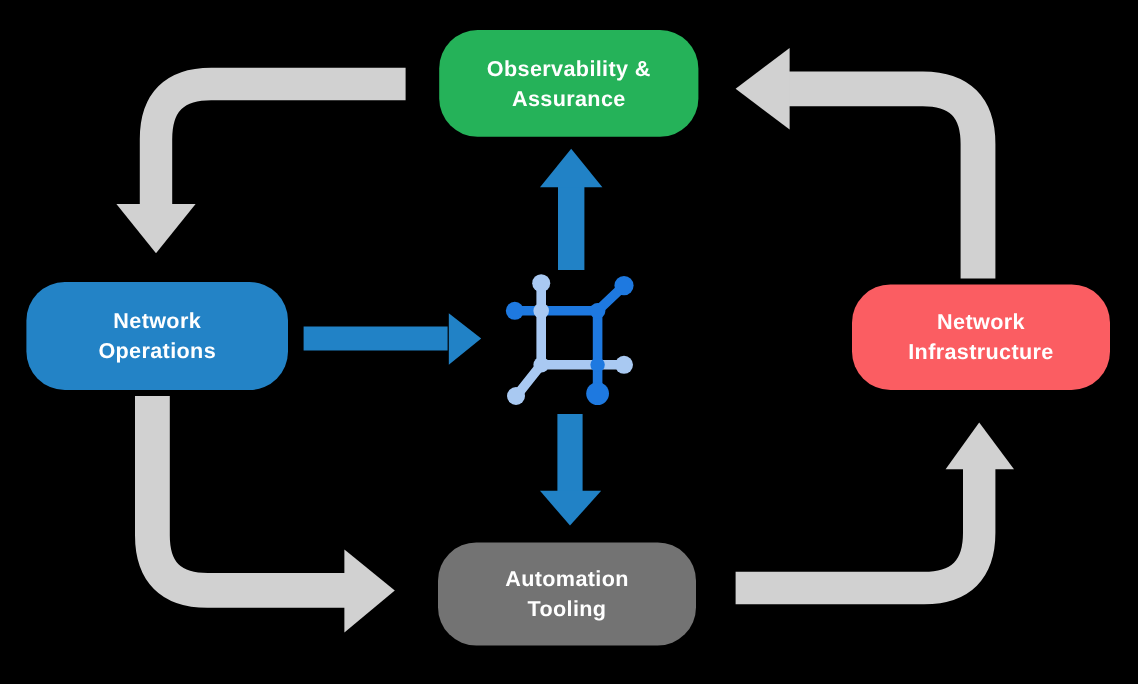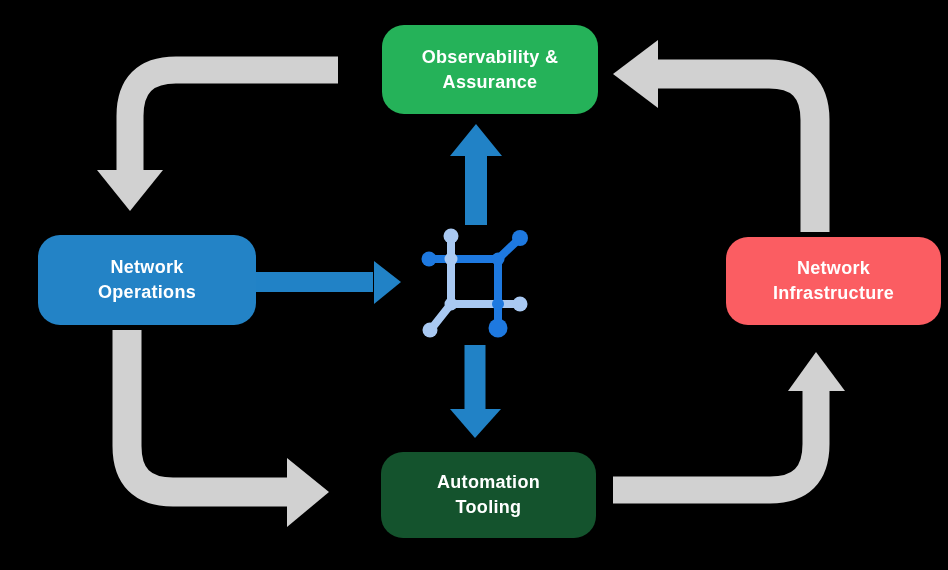--- a/index.html
+++ b/index.html
@@ -7,35 +7,34 @@
     width:948px;height:570px;
     background:#000000;
     position:relative;
     font-family:"Liberation Sans", sans-serif;
     overflow:hidden;
   }
   .stage{position:absolute;inset:0;width:948px;height:570px;}
   svg.layer{position:absolute;left:0;top:0;}
   .node{
     position:absolute;
-    border-radius:22px;
+    border-radius:32px;
     display:flex;align-items:center;justify-content:center;
     text-align:center;
     color:#ffffff;
     font-size:18px;
     font-weight:700;
     line-height:25px;
     letter-spacing:0.3px;
     white-space:pre-line;
-    margin-left:16px;
   }
   .node-observability{left:366px;top:25px;width:216px;height:89px;background:#25b259;}
   .node-operations{left:22px;top:235px;width:218px;height:90px;background:#2383c6;}
   .node-infrastructure{left:710px;top:237px;width:215px;height:88px;background:#fb5d62;}
-  .node-tooling{left:365px;top:452px;width:215px;height:86px;background:#14532d;}
+  .node-tooling{left:365px;top:452px;width:215px;height:86px;background:#737373;}
 </style>
 </head>
 <body>
 
 <div class="stage">
 
   <svg class="layer" width="948" height="570" viewBox="0 0 948 570">
 
     <g stroke="#d1d1d1" fill="#d1d1d1">
       <path d="M 338 70 L 176 70 Q 130 70 130 116 L 130 172" fill="none" stroke-width="27"></path>

